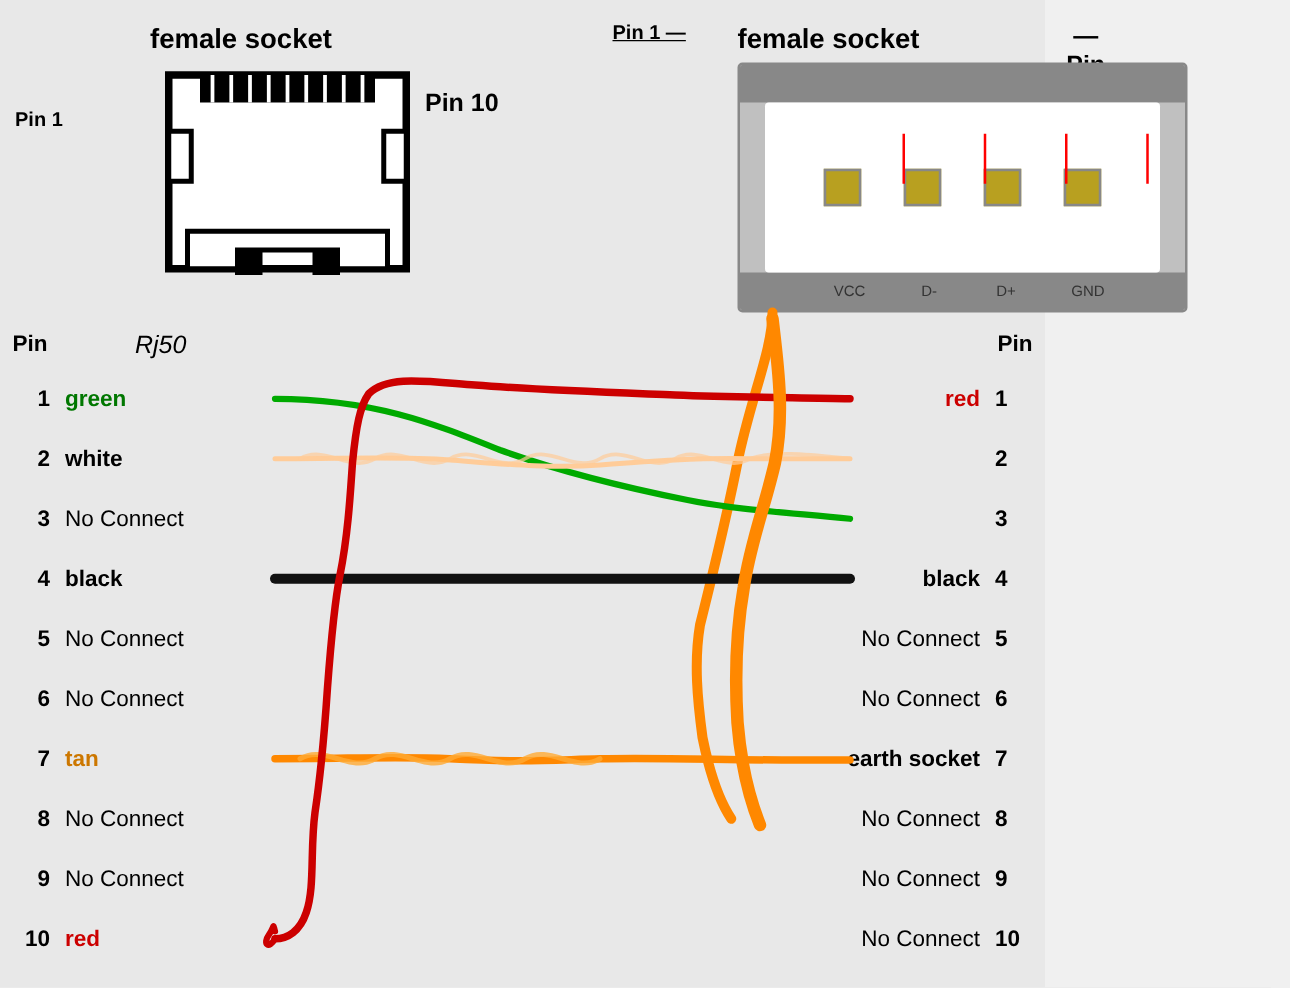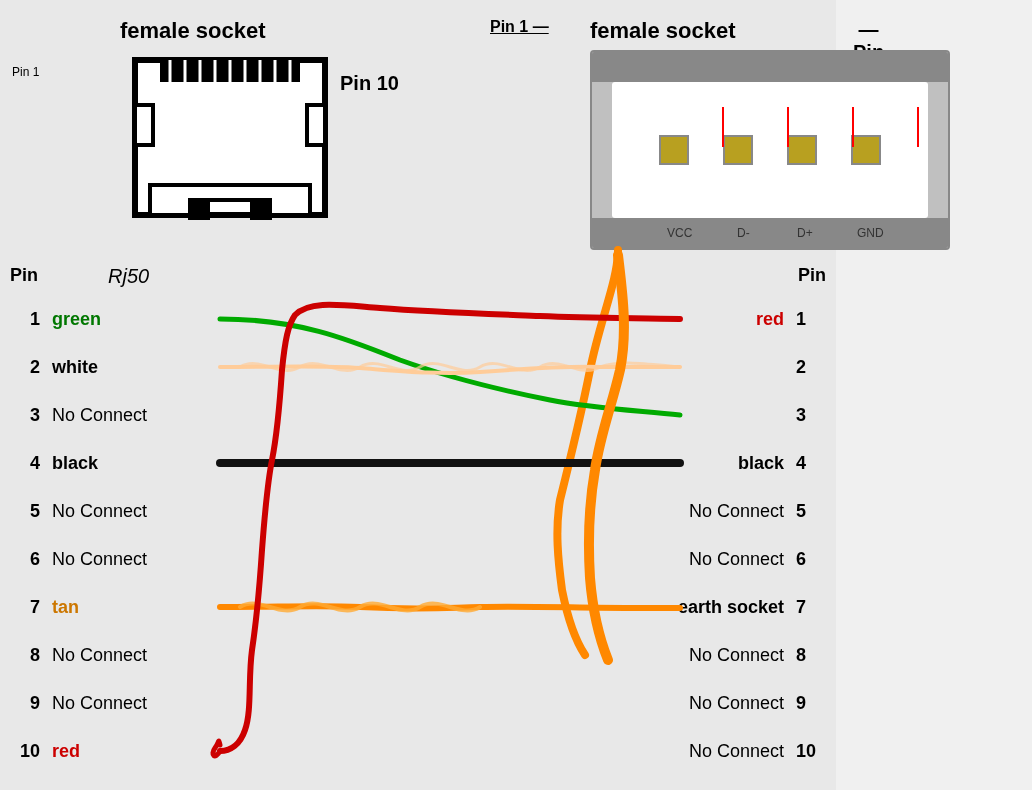--- a/index.html
+++ b/index.html
@@ -22,24 +22,24 @@
     
     .left-connector-label {
       position: absolute;
       top: 18px;
       left: 120px;
       font-size: 22px;
       font-weight: bold;
     }
     .pin1-label-left {
       position: absolute;
-      top: 65px;
+      top: 88px;
       left: 12px;
-      font-size: 12px;
-      font-weight: normal;
+      font-size: 16px;
+      font-weight: bold;
     }
     .pin10-label-left {
       position: absolute;
       top: 72px;
       left: 340px;
       font-size: 20px;
       font-weight: bold;
     }
     
     .rj50-box {

